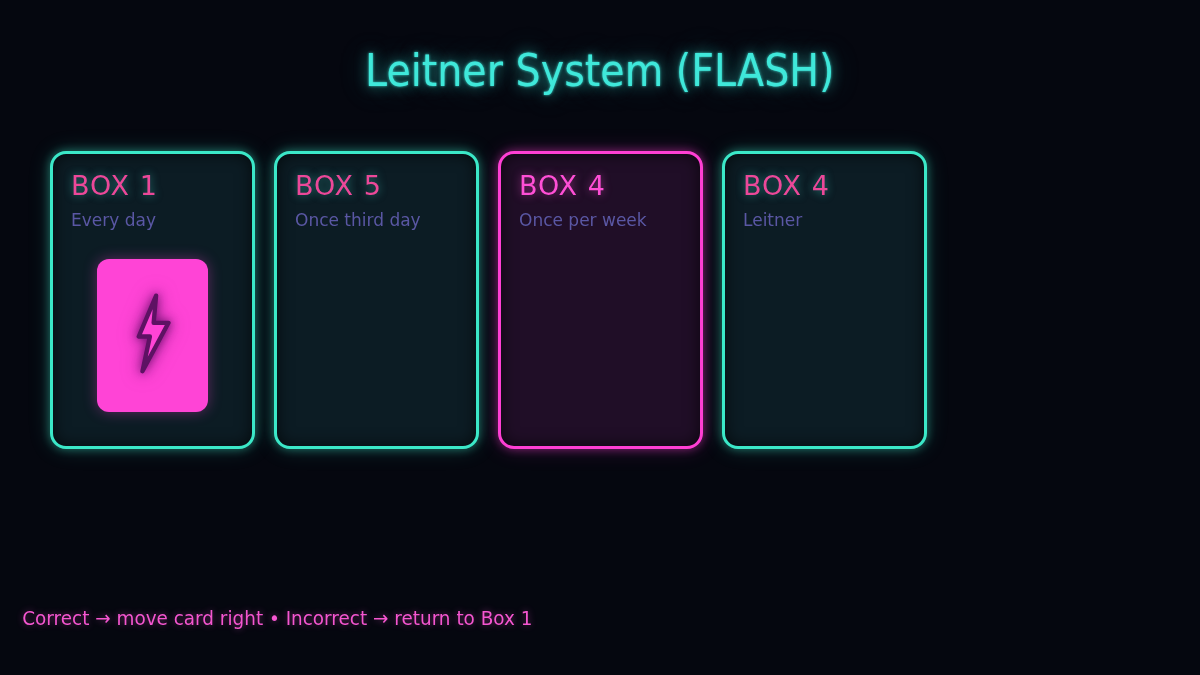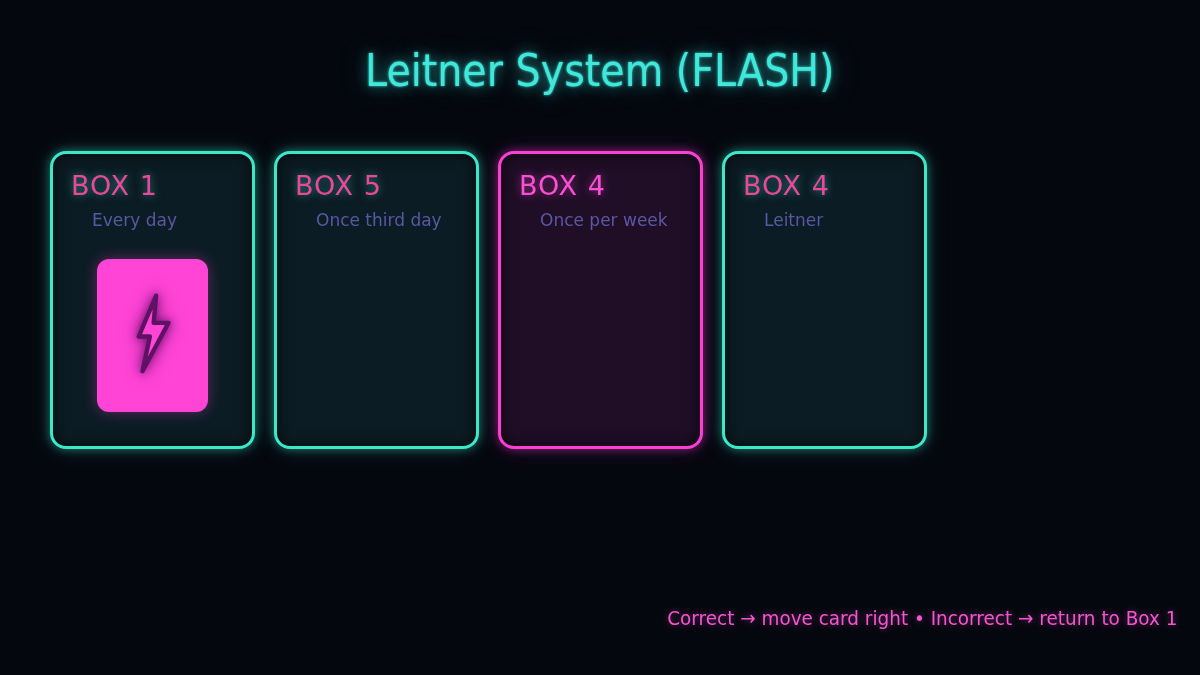--- a/index.html
+++ b/index.html
@@ -59,21 +59,20 @@
   }
   .box--magenta .box-label {
     color: #ff4fd6;
     text-shadow: 0 0 8px rgba(255,79,214,0.5);
   }
   .box-schedule {
     margin-top: 9px;
     font-size: 17px;
     color: #5a57a4;
     white-space: nowrap;
-    margin-left: 21px;
   }
   .flashcard {
     margin: 29px auto 0 auto;
     width: 111px; height: 153px;
     background: #ff44d6;
     border-radius: 12px;
     box-shadow: 0 0 14px rgba(255,68,214,0.35);
     display: flex;
     align-items: center;
     justify-content: center;
@@ -81,21 +80,21 @@
   .flashcard svg {
     width: 62px; height: 92px;
     overflow: visible;
     filter: drop-shadow(0 0 4px rgba(120,18,118,0.95)) drop-shadow(0 0 8px rgba(120,18,118,0.6));
   }
 
   .footer {
     position: absolute;
     left: 0; right: 0;
     top: 606px;
-    text-align: right;
+    text-align: left;
     font-size: 20px;
     color: #f556d0;
     text-shadow: 0 0 8px rgba(245,86,208,0.45);
   }
   .footer > span { display: inline-block; transform: scaleX(0.92); transform-origin: center; white-space: nowrap; }
 </style>
 </head>
 <body>
 
 <div class="stage">

